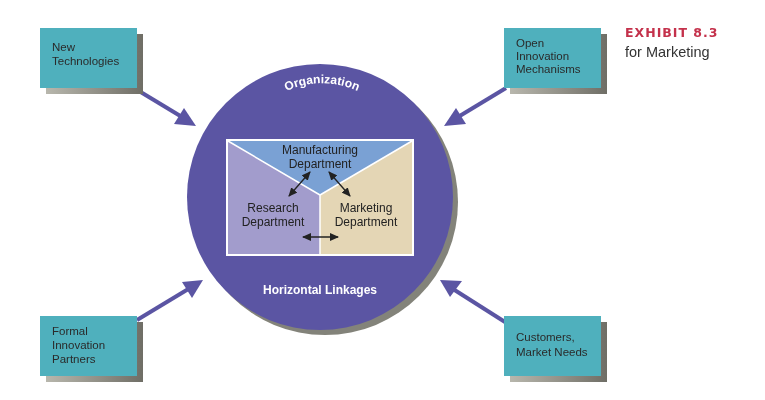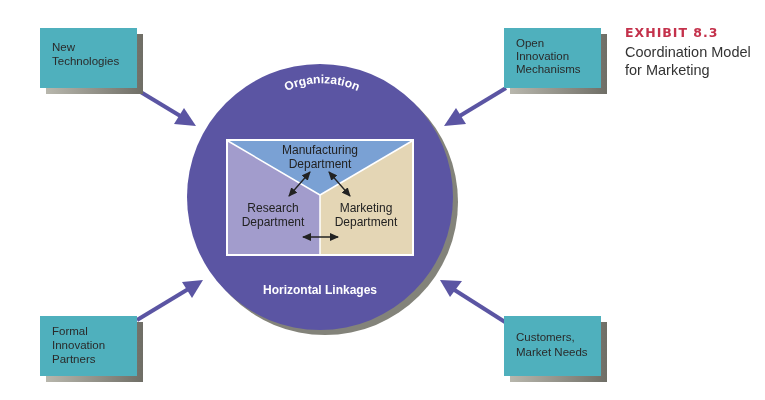--- a/index.html
+++ b/index.html
@@ -109,15 +109,14 @@
     <text class="dept-label" x="366" y="226" text-anchor="middle">Department</text>
 
     <line x1="289" y1="196" x2="310" y2="172" stroke="#222" stroke-width="1.3" marker-start="url(#smallHeadStart)" marker-end="url(#smallHead)"></line>
     <line x1="329" y1="172" x2="350" y2="196" stroke="#222" stroke-width="1.3" marker-start="url(#smallHeadStart)" marker-end="url(#smallHead)"></line>
     <line x1="303" y1="237" x2="338" y2="237" stroke="#222" stroke-width="1.3" marker-start="url(#smallHeadStart)" marker-end="url(#smallHead)"></line>
   </g>
 </svg>
 
 <div class="exhibit-num" style="color: rgb(196, 49, 75);">EXHIBIT 8.3</div>
 <div class="exhibit-title">
-  <div>Coordination Model</div>
   <div>for Marketing</div>
 </div>
 
 </body></html>

